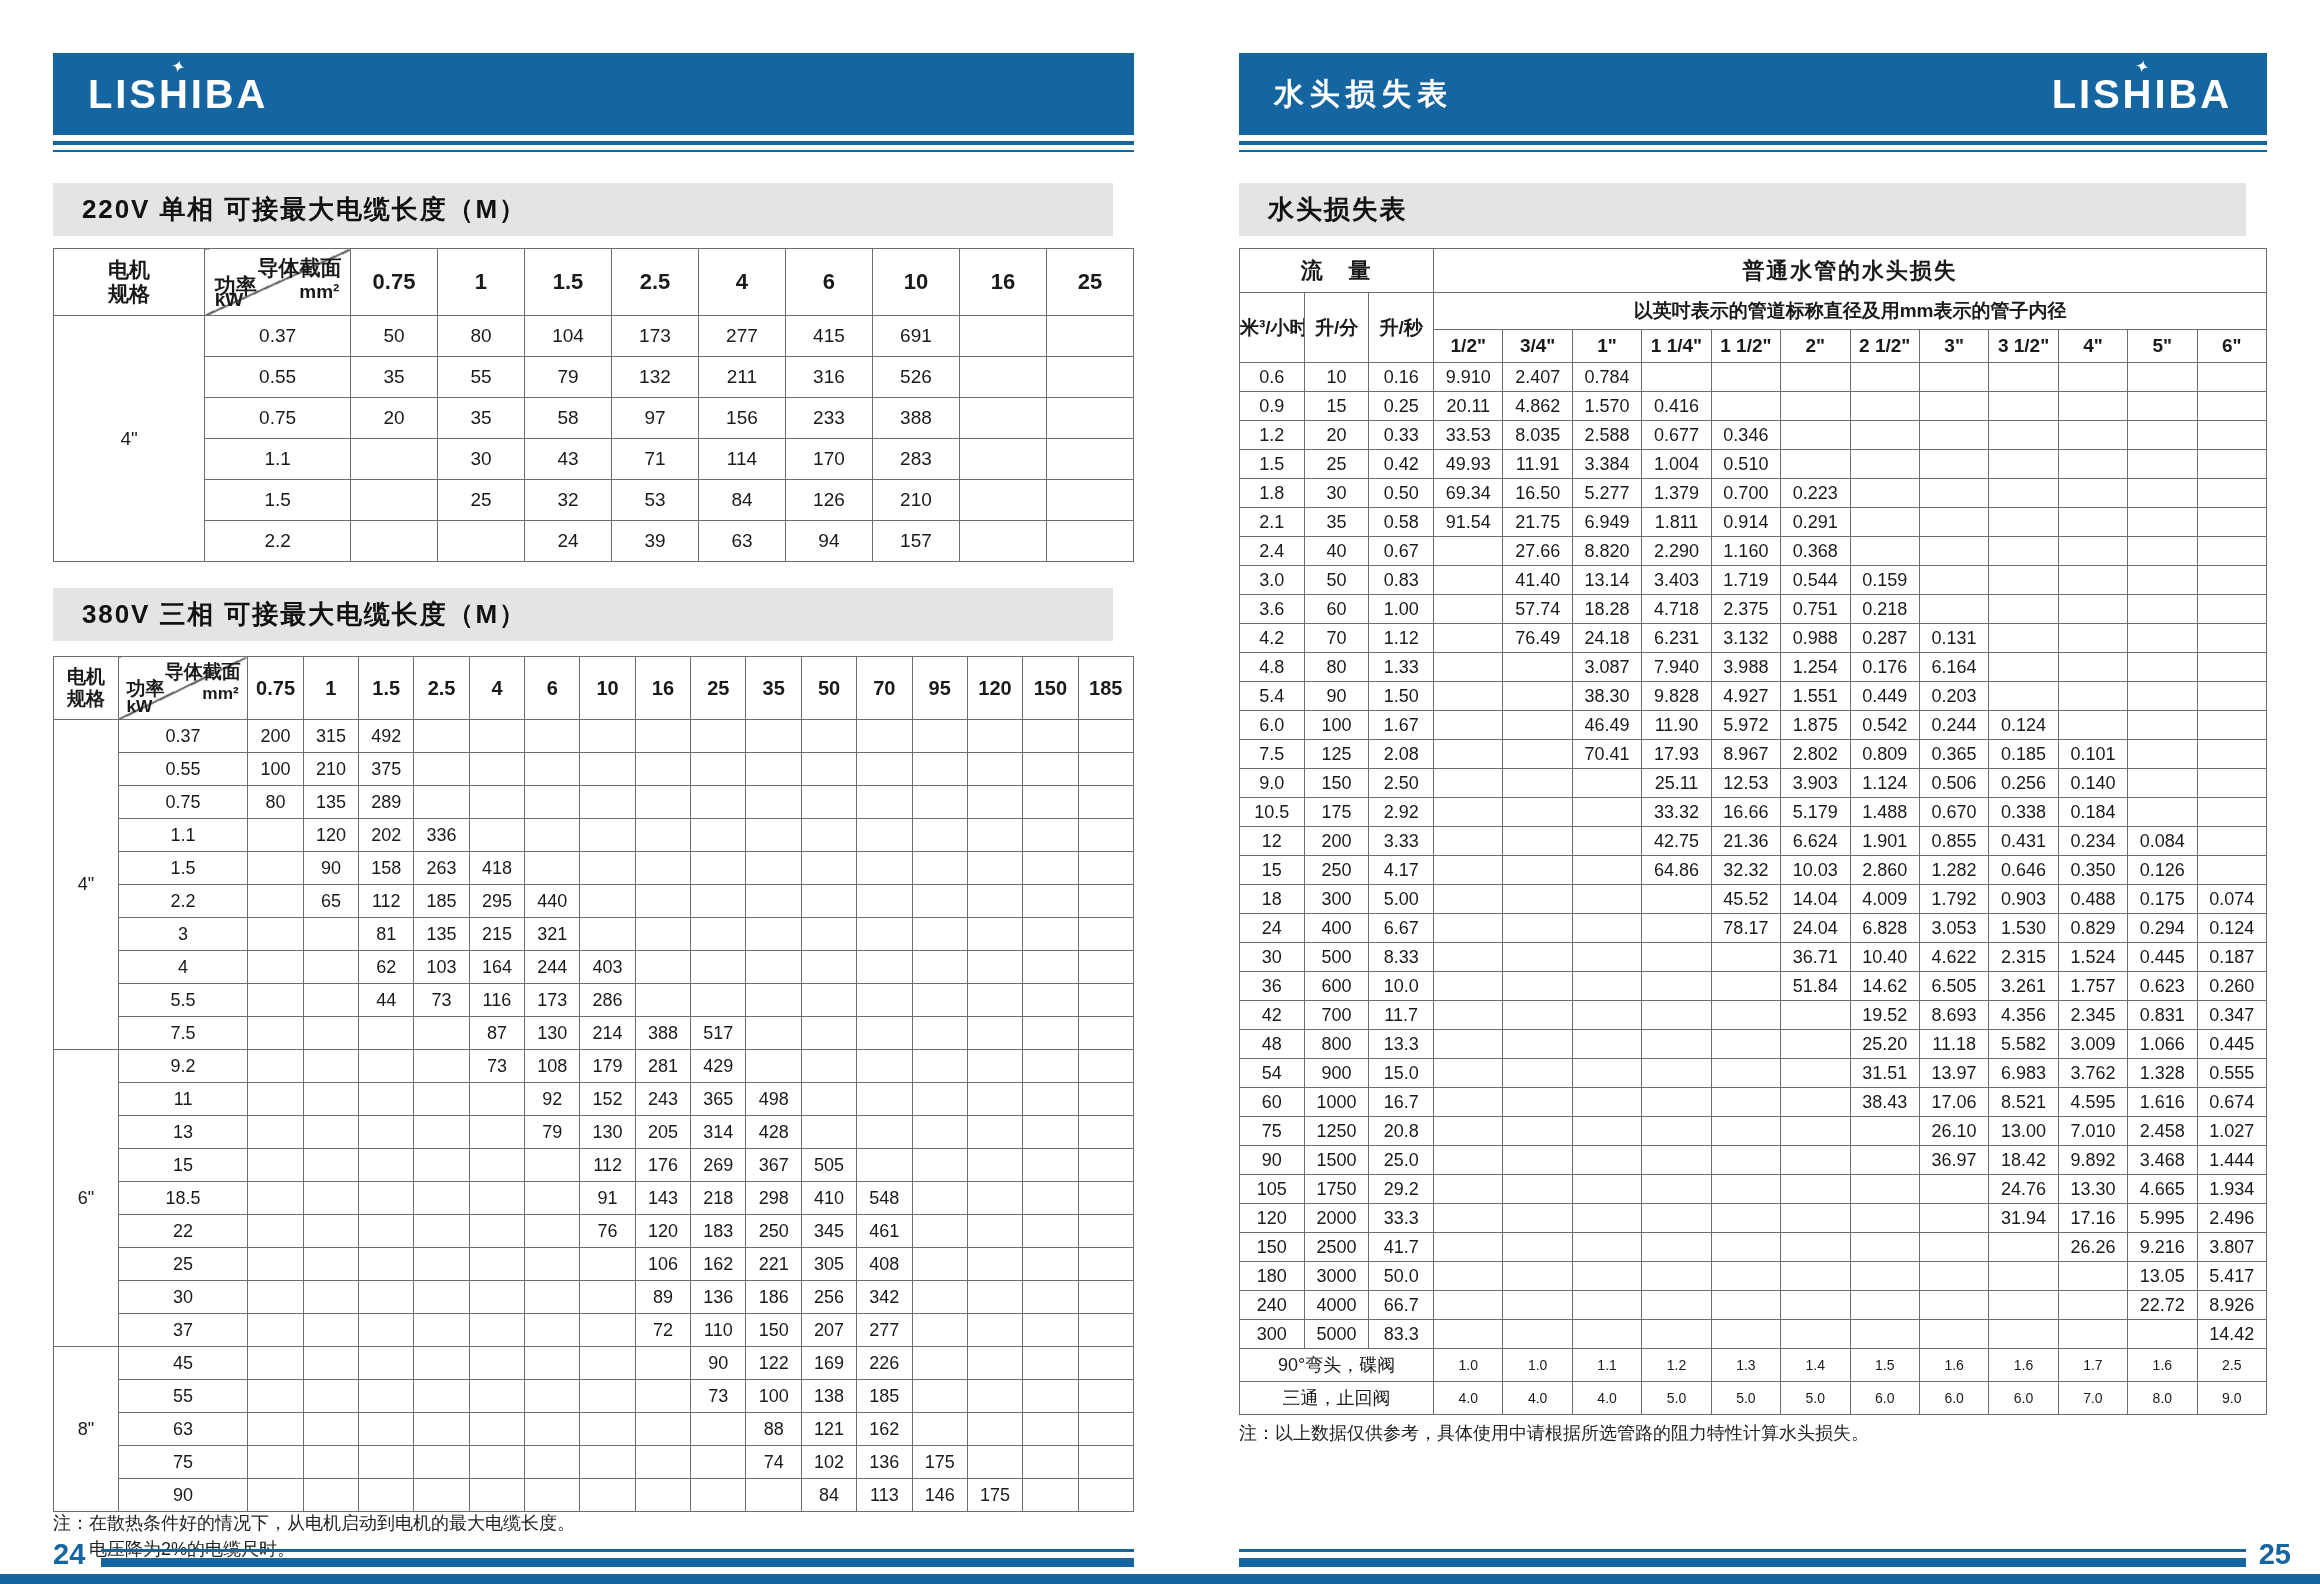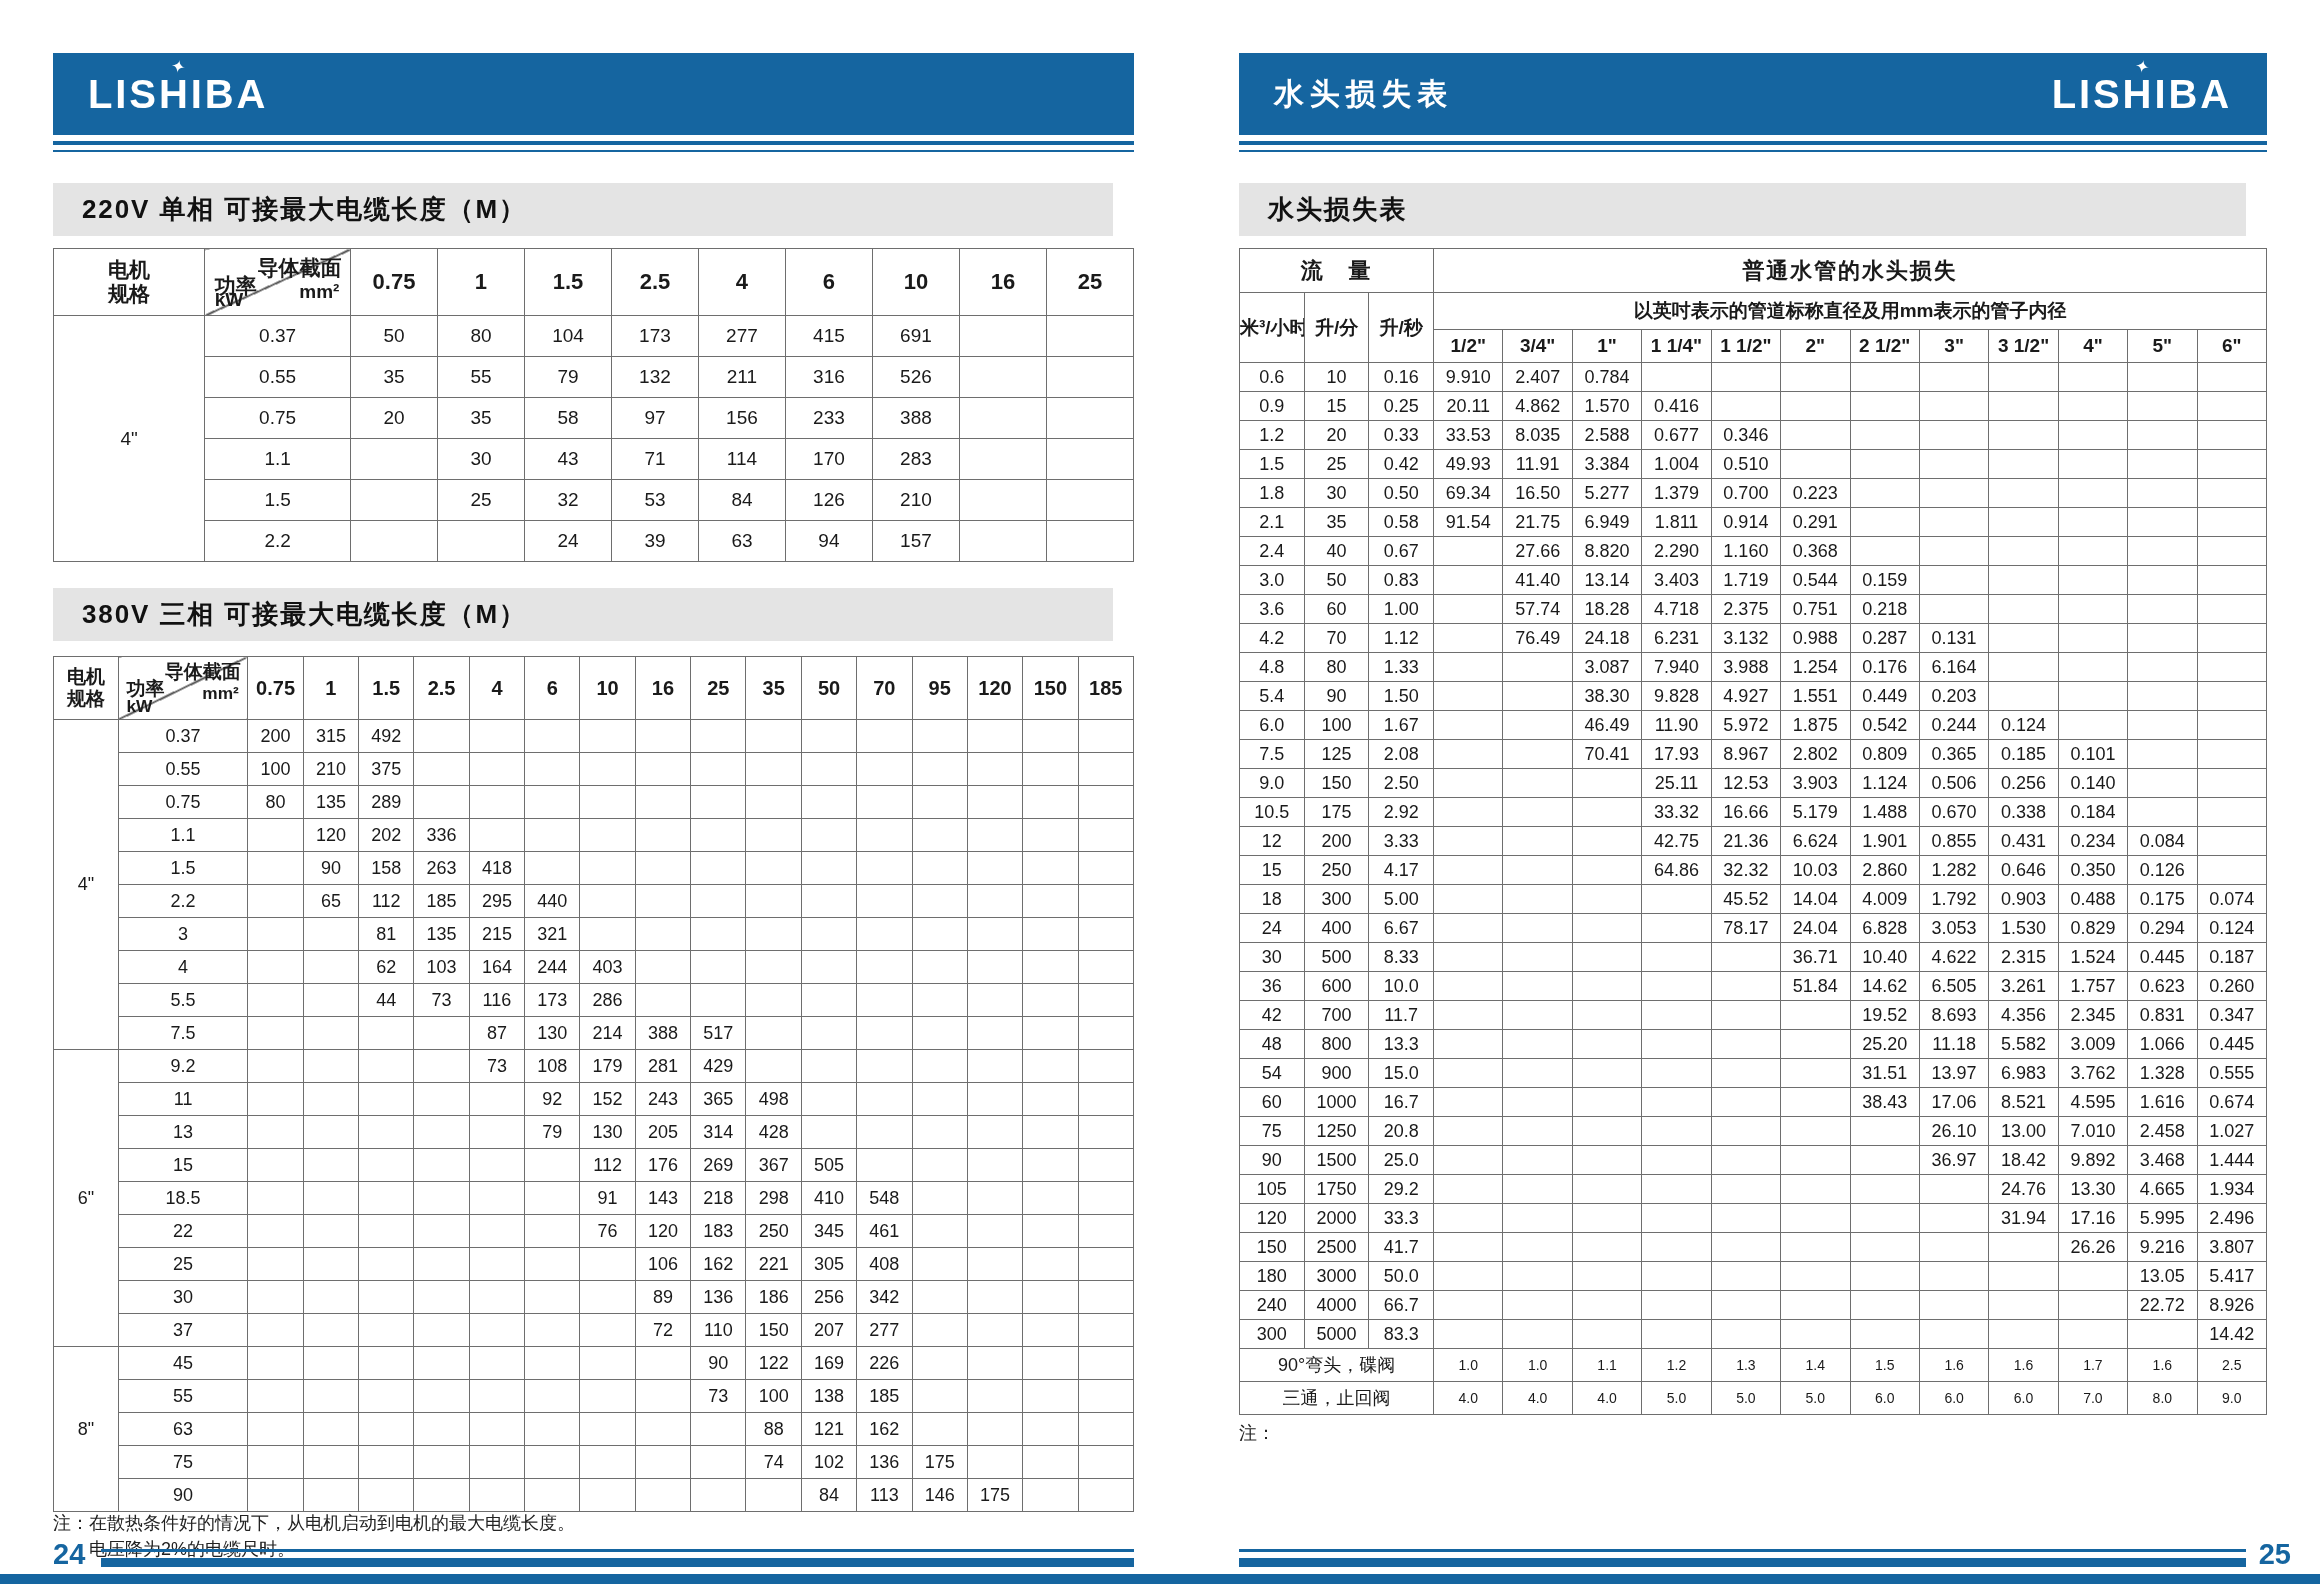--- a/index.html
+++ b/index.html
@@ -1403,20 +1403,21 @@
               <td>8.0</td>
               <td>9.0</td>
             </tr>
           </tbody>
         </table>
     </div>
 
     <div class="notes" style="top:1420px;left:0;">
       <span class="prefix">注：</span>
       <div class="lines">
+        <div>以上数据仅供参考，具体使用中请根据所选管路的阻力特性计算水头损失。</div>
       </div>
     </div>
   </section>
 
   <div class="pagenum" id="pagenum-left">24</div>
   <div class="pagenum" id="pagenum-right">25</div>
   <div class="footbar footbar-thin" id="fb-l1"></div>
   <div class="footbar footbar-thick" id="fb-l2"></div>
   <div class="footbar footbar-thin" id="fb-r1"></div>
   <div class="footbar footbar-thick" id="fb-r2"></div>

